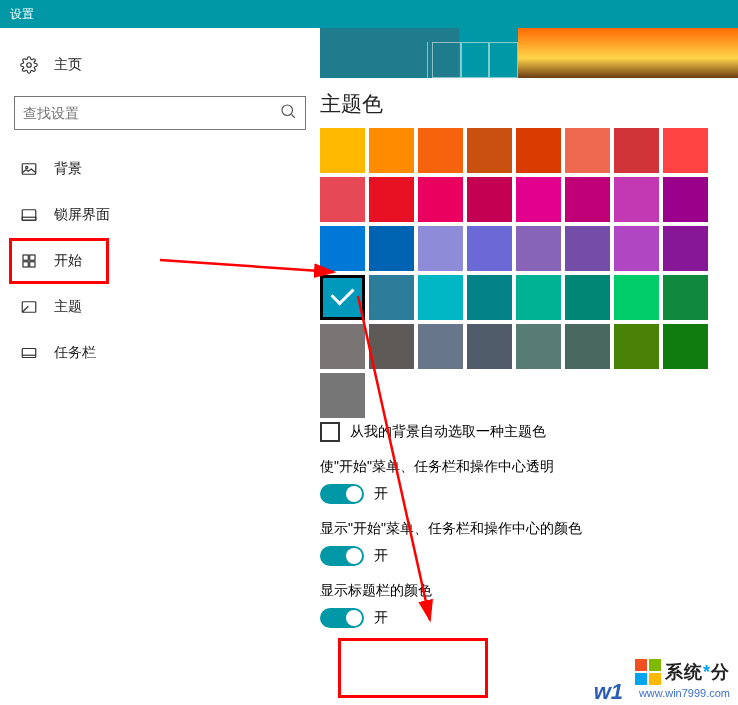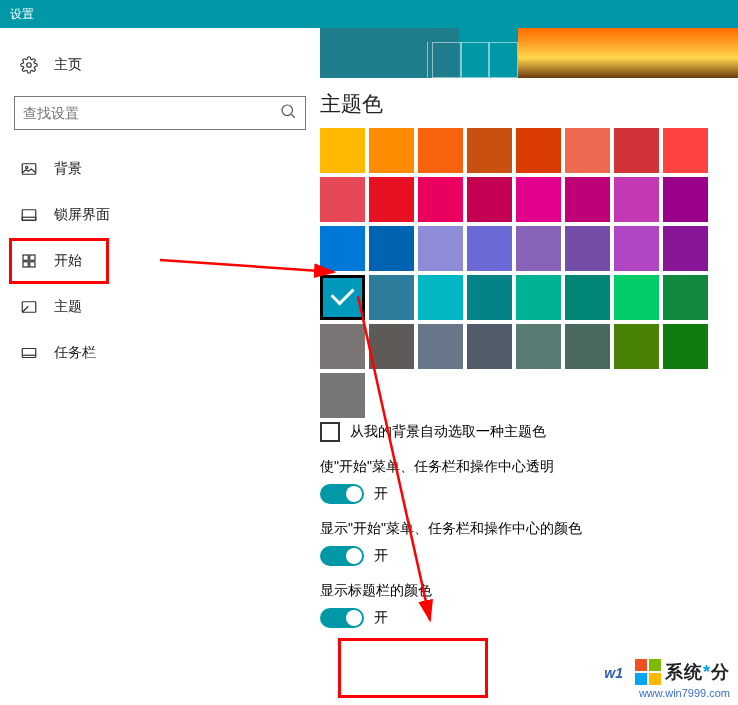--- a/index.html
+++ b/index.html
@@ -56,21 +56,21 @@
     .arrow-svg { position: absolute; top: 0; left: 0; width: 738px; height: 705px; pointer-events: none; }
 
     
     .watermark { position: absolute; right: 8px; bottom: 6px; text-align: right; }
     .ms-logo { display: inline-grid; grid-template-columns: 12px 12px; grid-template-rows: 12px 12px; gap: 2px; vertical-align: middle; }
     .ms-logo span:nth-child(1){background:#f25022;} .ms-logo span:nth-child(2){background:#7fba00;}
     .ms-logo span:nth-child(3){background:#00a4ef;} .ms-logo span:nth-child(4){background:#ffb900;}
     .brand-text { font-size: 18px; font-weight: 600; color: #222; letter-spacing: 1px; vertical-align: middle; margin-left: 0; }
     .brand-text .dot1{color:#00a4ef;} .brand-text .dot2{color:#f25022;}
     .brand-url { font-size: 11px; color: #3b6fc9; margin-top: 2px; }
-    .w10 { position:absolute; right:115px; bottom:24px; color:#2a5fb5; font-size:14px; font-style:italic; font-weight:700;}
+    .w10 { position:absolute; right:115px; bottom:0; color:#2a5fb5; font-size:22px; font-style:italic; font-weight:700;}
 
     svg.ico { width: 18px; height: 18px; }
   </style>
 </head>
 <body>
 
 <div class="titlebar">
   <span>设置</span>
 </div>
 

